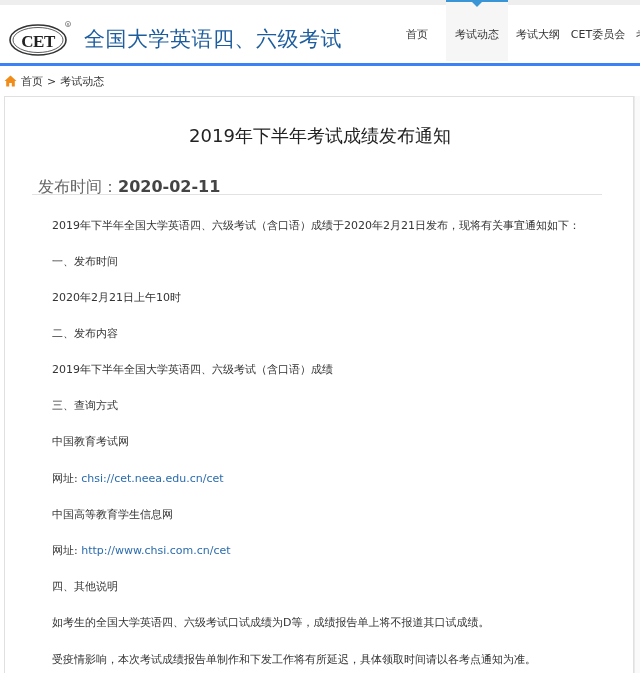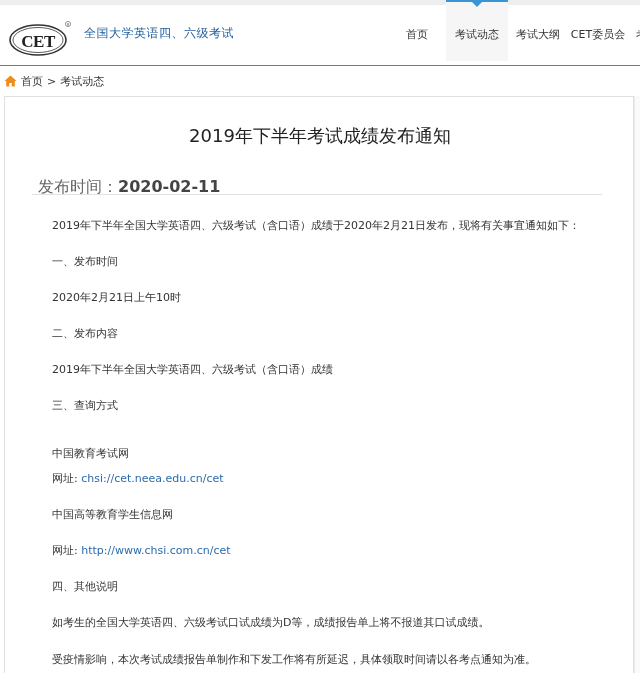--- a/index.html
+++ b/index.html
@@ -11,28 +11,28 @@
       font-family: "DejaVu Sans", "Liberation Sans", sans-serif;
       color: #333333;
     }
     .top-strip {
       position: absolute; left: 0; top: 0; width: 640px; height: 5px;
       background: #eeeeee;
     }
     .header {
       position: absolute; left: 0; top: 5px; width: 640px; height: 61px;
       background: #ffffff;
-      border-bottom: 1px solid #3b82f6;
+      border-bottom: 3px solid #3b82f6;
     }
     .logo {
       position: absolute; left: 8px; top: 14px; width: 64px; height: 38px;
     }
     .site-title {
       position: absolute; left: 84px; top: 20px;
-      font-size: 12px; color: #1d5d9e; letter-spacing: 0.5px;
+      font-size: 21px; color: #1d5d9e; letter-spacing: 0.5px;
       white-space: nowrap;
     }
     .nav {
       position: absolute; left: 396px; top: 0; height: 61px;
       display: flex; white-space: nowrap;
     }
     .nav-item {
       position: relative;
       height: 61px;
       padding-top: 27px;
@@ -132,20 +132,20 @@
 </div>
 <div class="meta-divider"></div>
 
 <div class="content">
   <p style="top:218px;">2019年下半年全国大学英语四、六级考试（含口语）成绩于2020年2月21日发布，现将有关事宜通知如下：</p>
   <p style="top:254px;">一、发布时间</p>
   <p style="top:290px;">2020年2月21日上午10时</p>
   <p style="top:326px;">二、发布内容</p>
   <p style="top:362px;">2019年下半年全国大学英语四、六级考试（含口语）成绩</p>
   <p style="top:398px;">三、查询方式</p>
-  <p style="top:446px;">中国教育考试网</p>
+  <p style="top:434px;">中国教育考试网</p>
   <p style="top:471px;"><span>网址: </span><a>chsi://cet.neea.edu.cn/cet</a></p>
   <p style="top:507px;">中国高等教育学生信息网</p>
   <p style="top:543px;"><span>网址: </span><a>http://www.chsi.com.cn/cet</a></p>
   <p style="top:579px;">四、其他说明</p>
   <p style="top:615px;">如考生的全国大学英语四、六级考试口试成绩为D等，成绩报告单上将不报道其口试成绩。</p>
   <p style="top:652px;">受疫情影响，本次考试成绩报告单制作和下发工作将有所延迟，具体领取时间请以各考点通知为准。</p>
 </div>
 
 </body></html>

